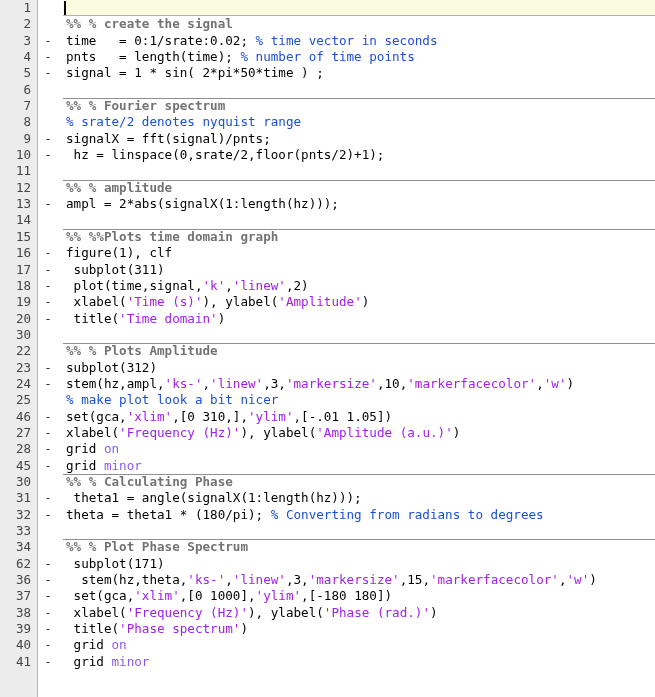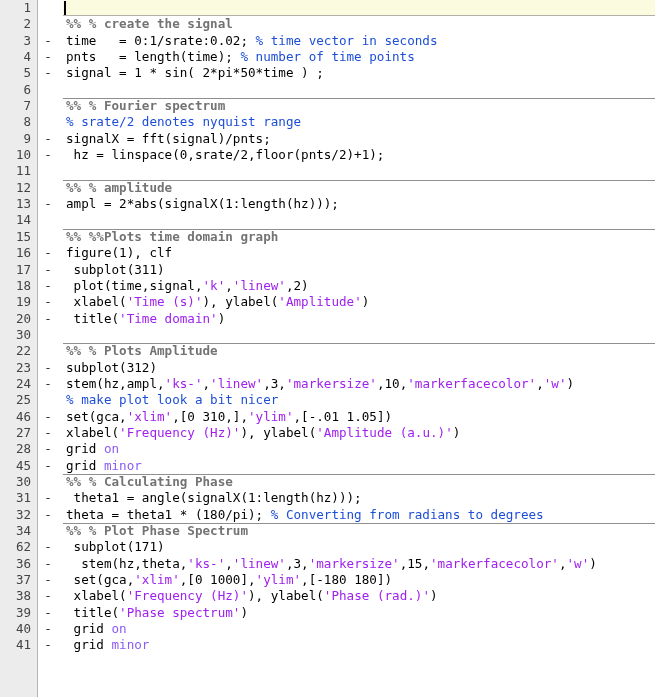--- a/index.html
+++ b/index.html
@@ -158,20 +158,21 @@
       <div class="row"><span class="lineno">23</span><span class="mark">-</span><span class="code-cell"><span class="tok-plain">subplot(312)</span></span></div>
       <div class="row"><span class="lineno">24</span><span class="mark">-</span><span class="code-cell"><span class="tok-plain">stem(hz,ampl,</span><span class="tok-string">'ks-'</span><span class="tok-plain">,</span><span class="tok-string">'linew'</span><span class="tok-plain">,3,</span><span class="tok-string">'markersize'</span><span class="tok-plain">,10,</span><span class="tok-string">'markerfacecolor'</span><span class="tok-plain">,</span><span class="tok-string">'w'</span><span class="tok-plain">)</span></span></div>
       <div class="row"><span class="lineno">25</span><span class="mark"></span><span class="code-cell"><span class="tok-comment">% make plot look a bit nicer</span></span></div>
       <div class="row"><span class="lineno">46</span><span class="mark">-</span><span class="code-cell"><span class="tok-plain">set(gca,</span><span class="tok-string">'xlim'</span><span class="tok-plain">,[0 310,],</span><span class="tok-string">'ylim'</span><span class="tok-plain">,[-.01 1.05])</span></span></div>
       <div class="row"><span class="lineno">27</span><span class="mark">-</span><span class="code-cell"><span class="tok-plain">xlabel(</span><span class="tok-string">'Frequency (Hz)'</span><span class="tok-plain">), ylabel(</span><span class="tok-string">'Amplitude (a.u.)'</span><span class="tok-plain">)</span></span></div>
       <div class="row"><span class="lineno">28</span><span class="mark">-</span><span class="code-cell"><span class="tok-plain">grid </span><span class="tok-option">on</span></span></div>
       <div class="row"><span class="lineno">45</span><span class="mark">-</span><span class="code-cell"><span class="tok-plain">grid </span><span class="tok-option">minor</span></span></div>
       <div class="row sectionbreak"><span class="lineno">30</span><span class="mark"></span><span class="code-cell"><span class="tok-cell">%% % Calculating Phase</span></span></div>
       <div class="row"><span class="lineno">31</span><span class="mark">-</span><span class="code-cell"><span class="tok-plain"> theta1 = angle(signalX(1:length(hz)));</span></span></div>
       <div class="row"><span class="lineno">32</span><span class="mark">-</span><span class="code-cell"><span class="tok-plain">theta = theta1 * (180/pi); </span><span class="tok-comment">% Converting from radians to degrees</span></span></div>
+      <div class="row"><span class="lineno">33</span><span class="mark"></span><span class="code-cell"></span></div>
       <div class="row sectionbreak"><span class="lineno">34</span><span class="mark"></span><span class="code-cell"><span class="tok-cell">%% % Plot Phase Spectrum</span></span></div>
       <div class="row"><span class="lineno">62</span><span class="mark">-</span><span class="code-cell"><span class="tok-plain"> subplot(171)</span></span></div>
       <div class="row"><span class="lineno">36</span><span class="mark">-</span><span class="code-cell"><span class="tok-plain">  stem(hz,theta,</span><span class="tok-string">'ks-'</span><span class="tok-plain">,</span><span class="tok-string">'linew'</span><span class="tok-plain">,3,</span><span class="tok-string">'markersize'</span><span class="tok-plain">,15,</span><span class="tok-string">'markerfacecolor'</span><span class="tok-plain">,</span><span class="tok-string">'w'</span><span class="tok-plain">)</span></span></div>
       <div class="row"><span class="lineno">37</span><span class="mark">-</span><span class="code-cell"><span class="tok-plain"> set(gca,</span><span class="tok-string">'xlim'</span><span class="tok-plain">,[0 1000],</span><span class="tok-string">'ylim'</span><span class="tok-plain">,[-180 180])</span></span></div>
       <div class="row"><span class="lineno">38</span><span class="mark">-</span><span class="code-cell"><span class="tok-plain"> xlabel(</span><span class="tok-string">'Frequency (Hz)'</span><span class="tok-plain">), ylabel(</span><span class="tok-string">'Phase (rad.)'</span><span class="tok-plain">)</span></span></div>
       <div class="row"><span class="lineno">39</span><span class="mark">-</span><span class="code-cell"><span class="tok-plain"> title(</span><span class="tok-string">'Phase spectrum'</span><span class="tok-plain">)</span></span></div>
       <div class="row"><span class="lineno">40</span><span class="mark">-</span><span class="code-cell"><span class="tok-plain"> grid </span><span class="tok-option">on</span></span></div>
       <div class="row"><span class="lineno">41</span><span class="mark">-</span><span class="code-cell"><span class="tok-plain"> grid </span><span class="tok-option">minor</span></span></div>
     </div>
 

